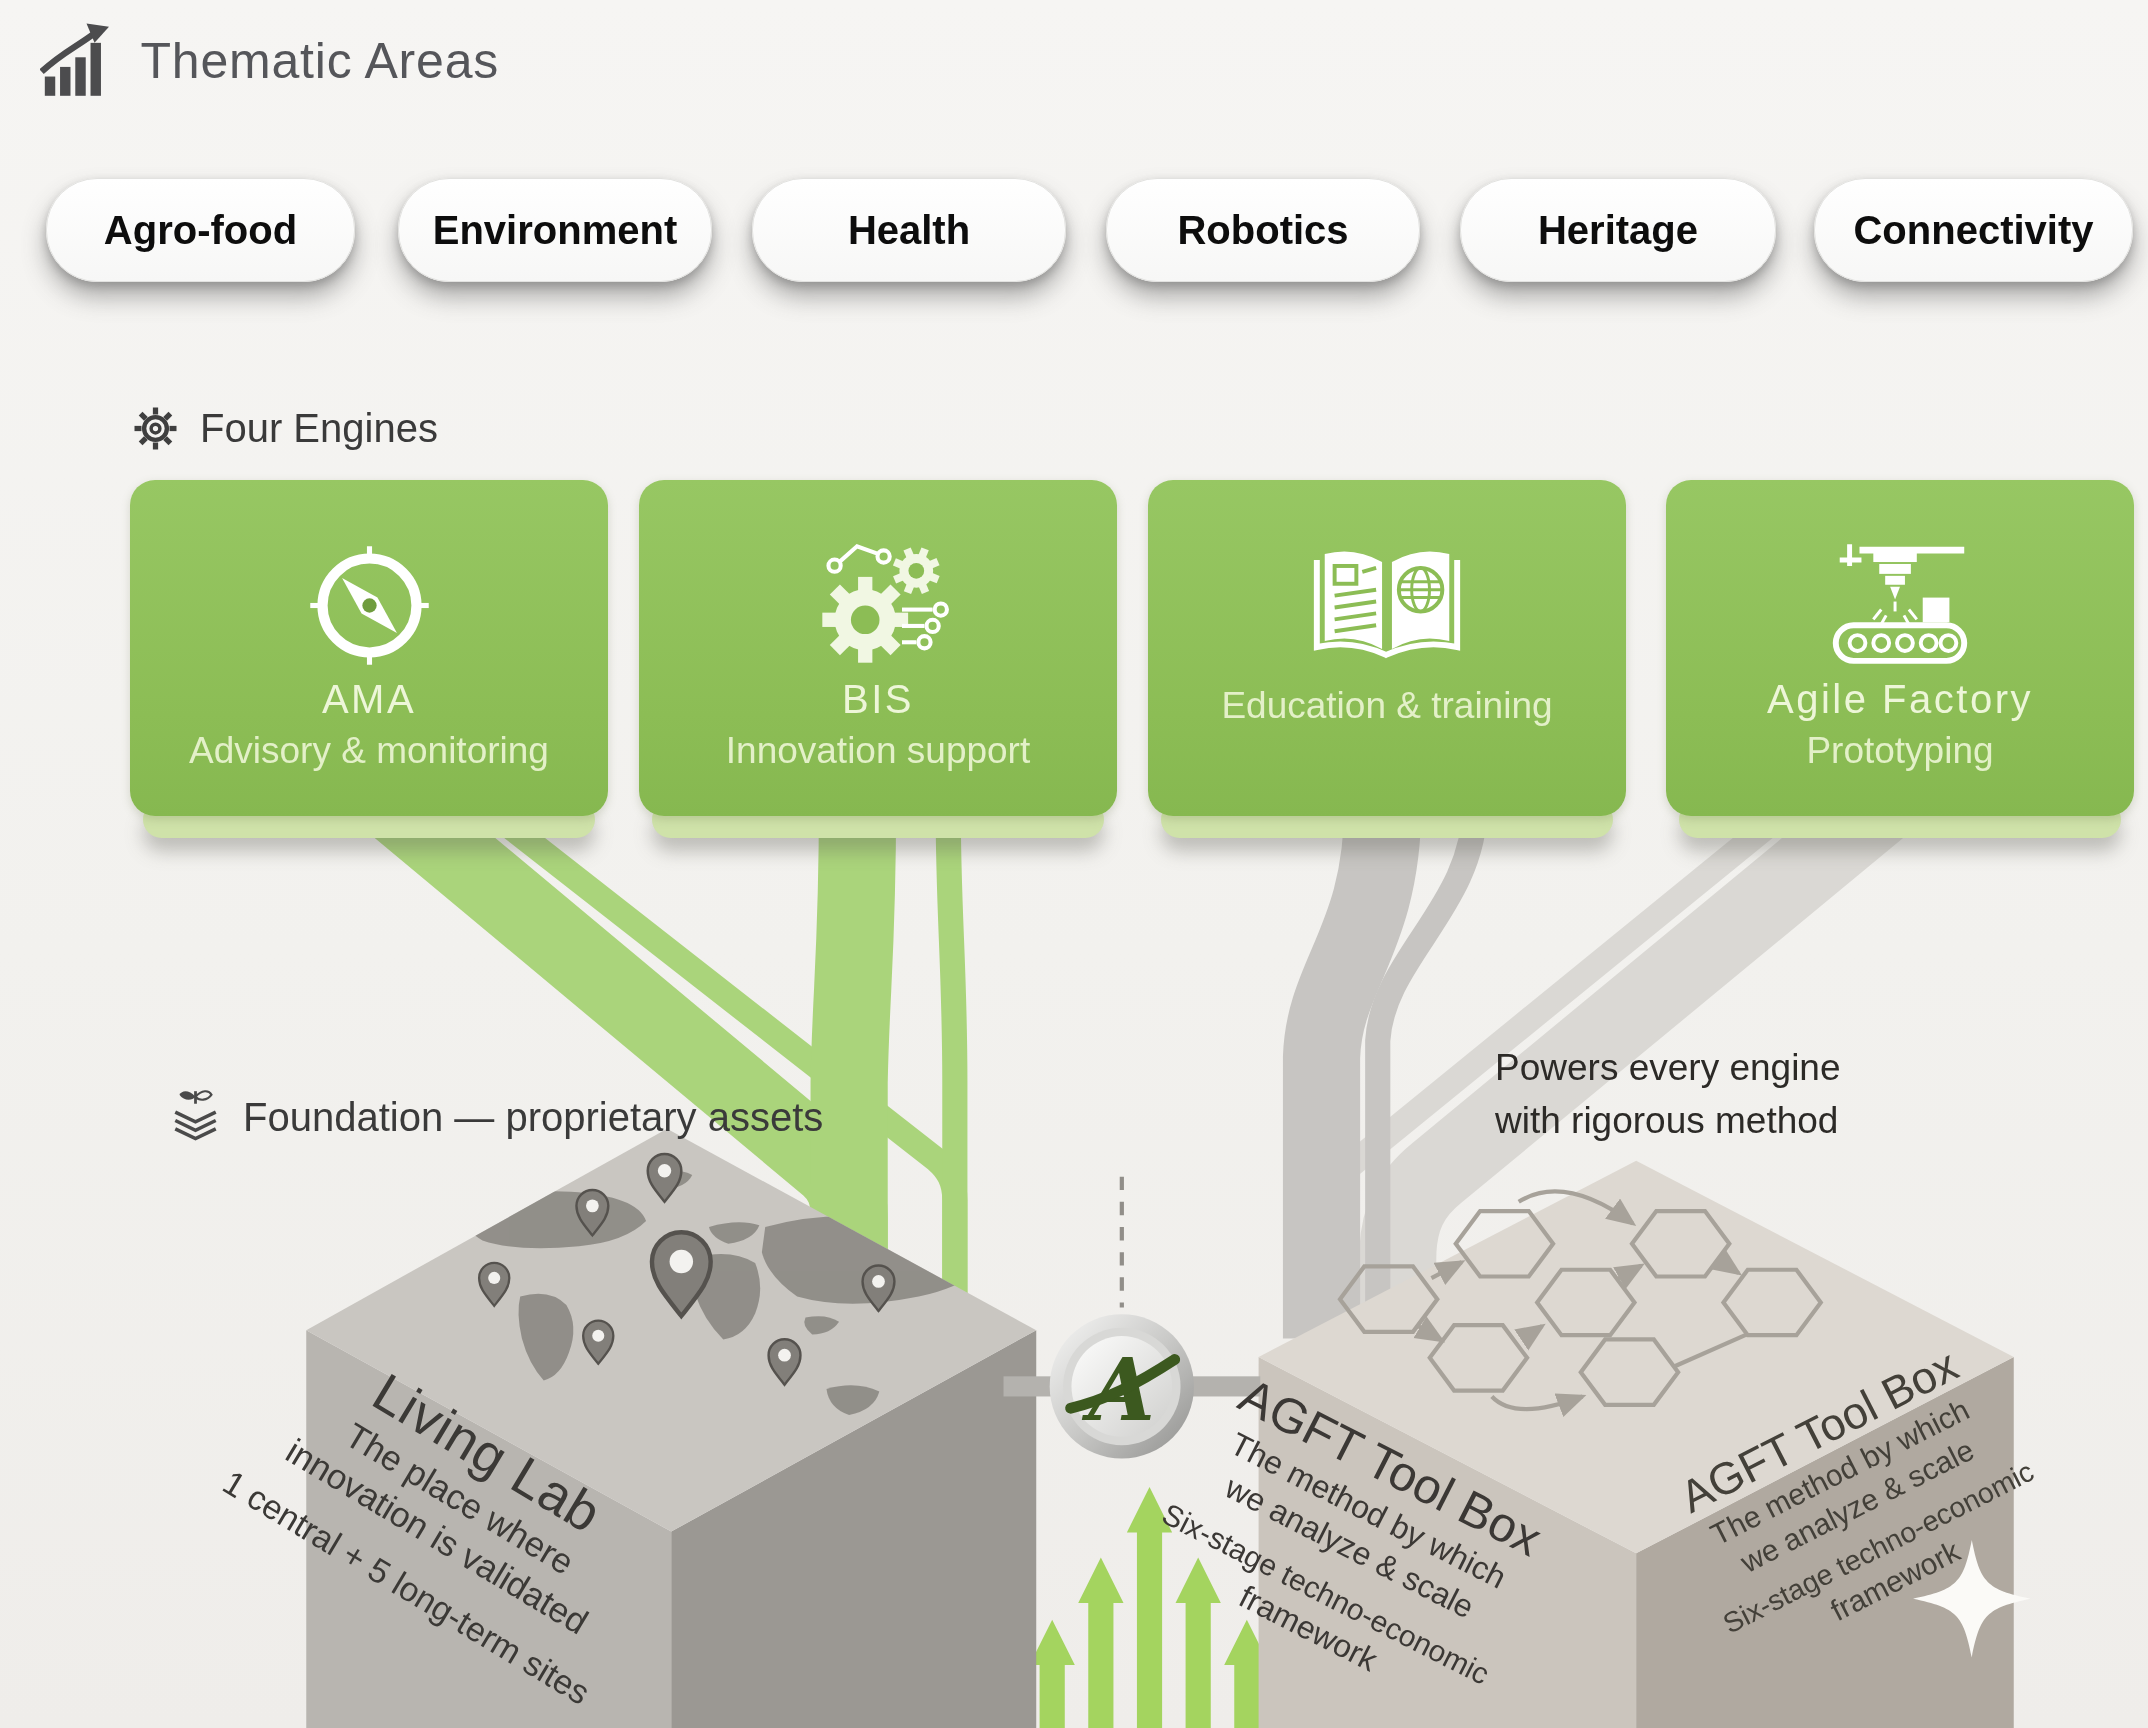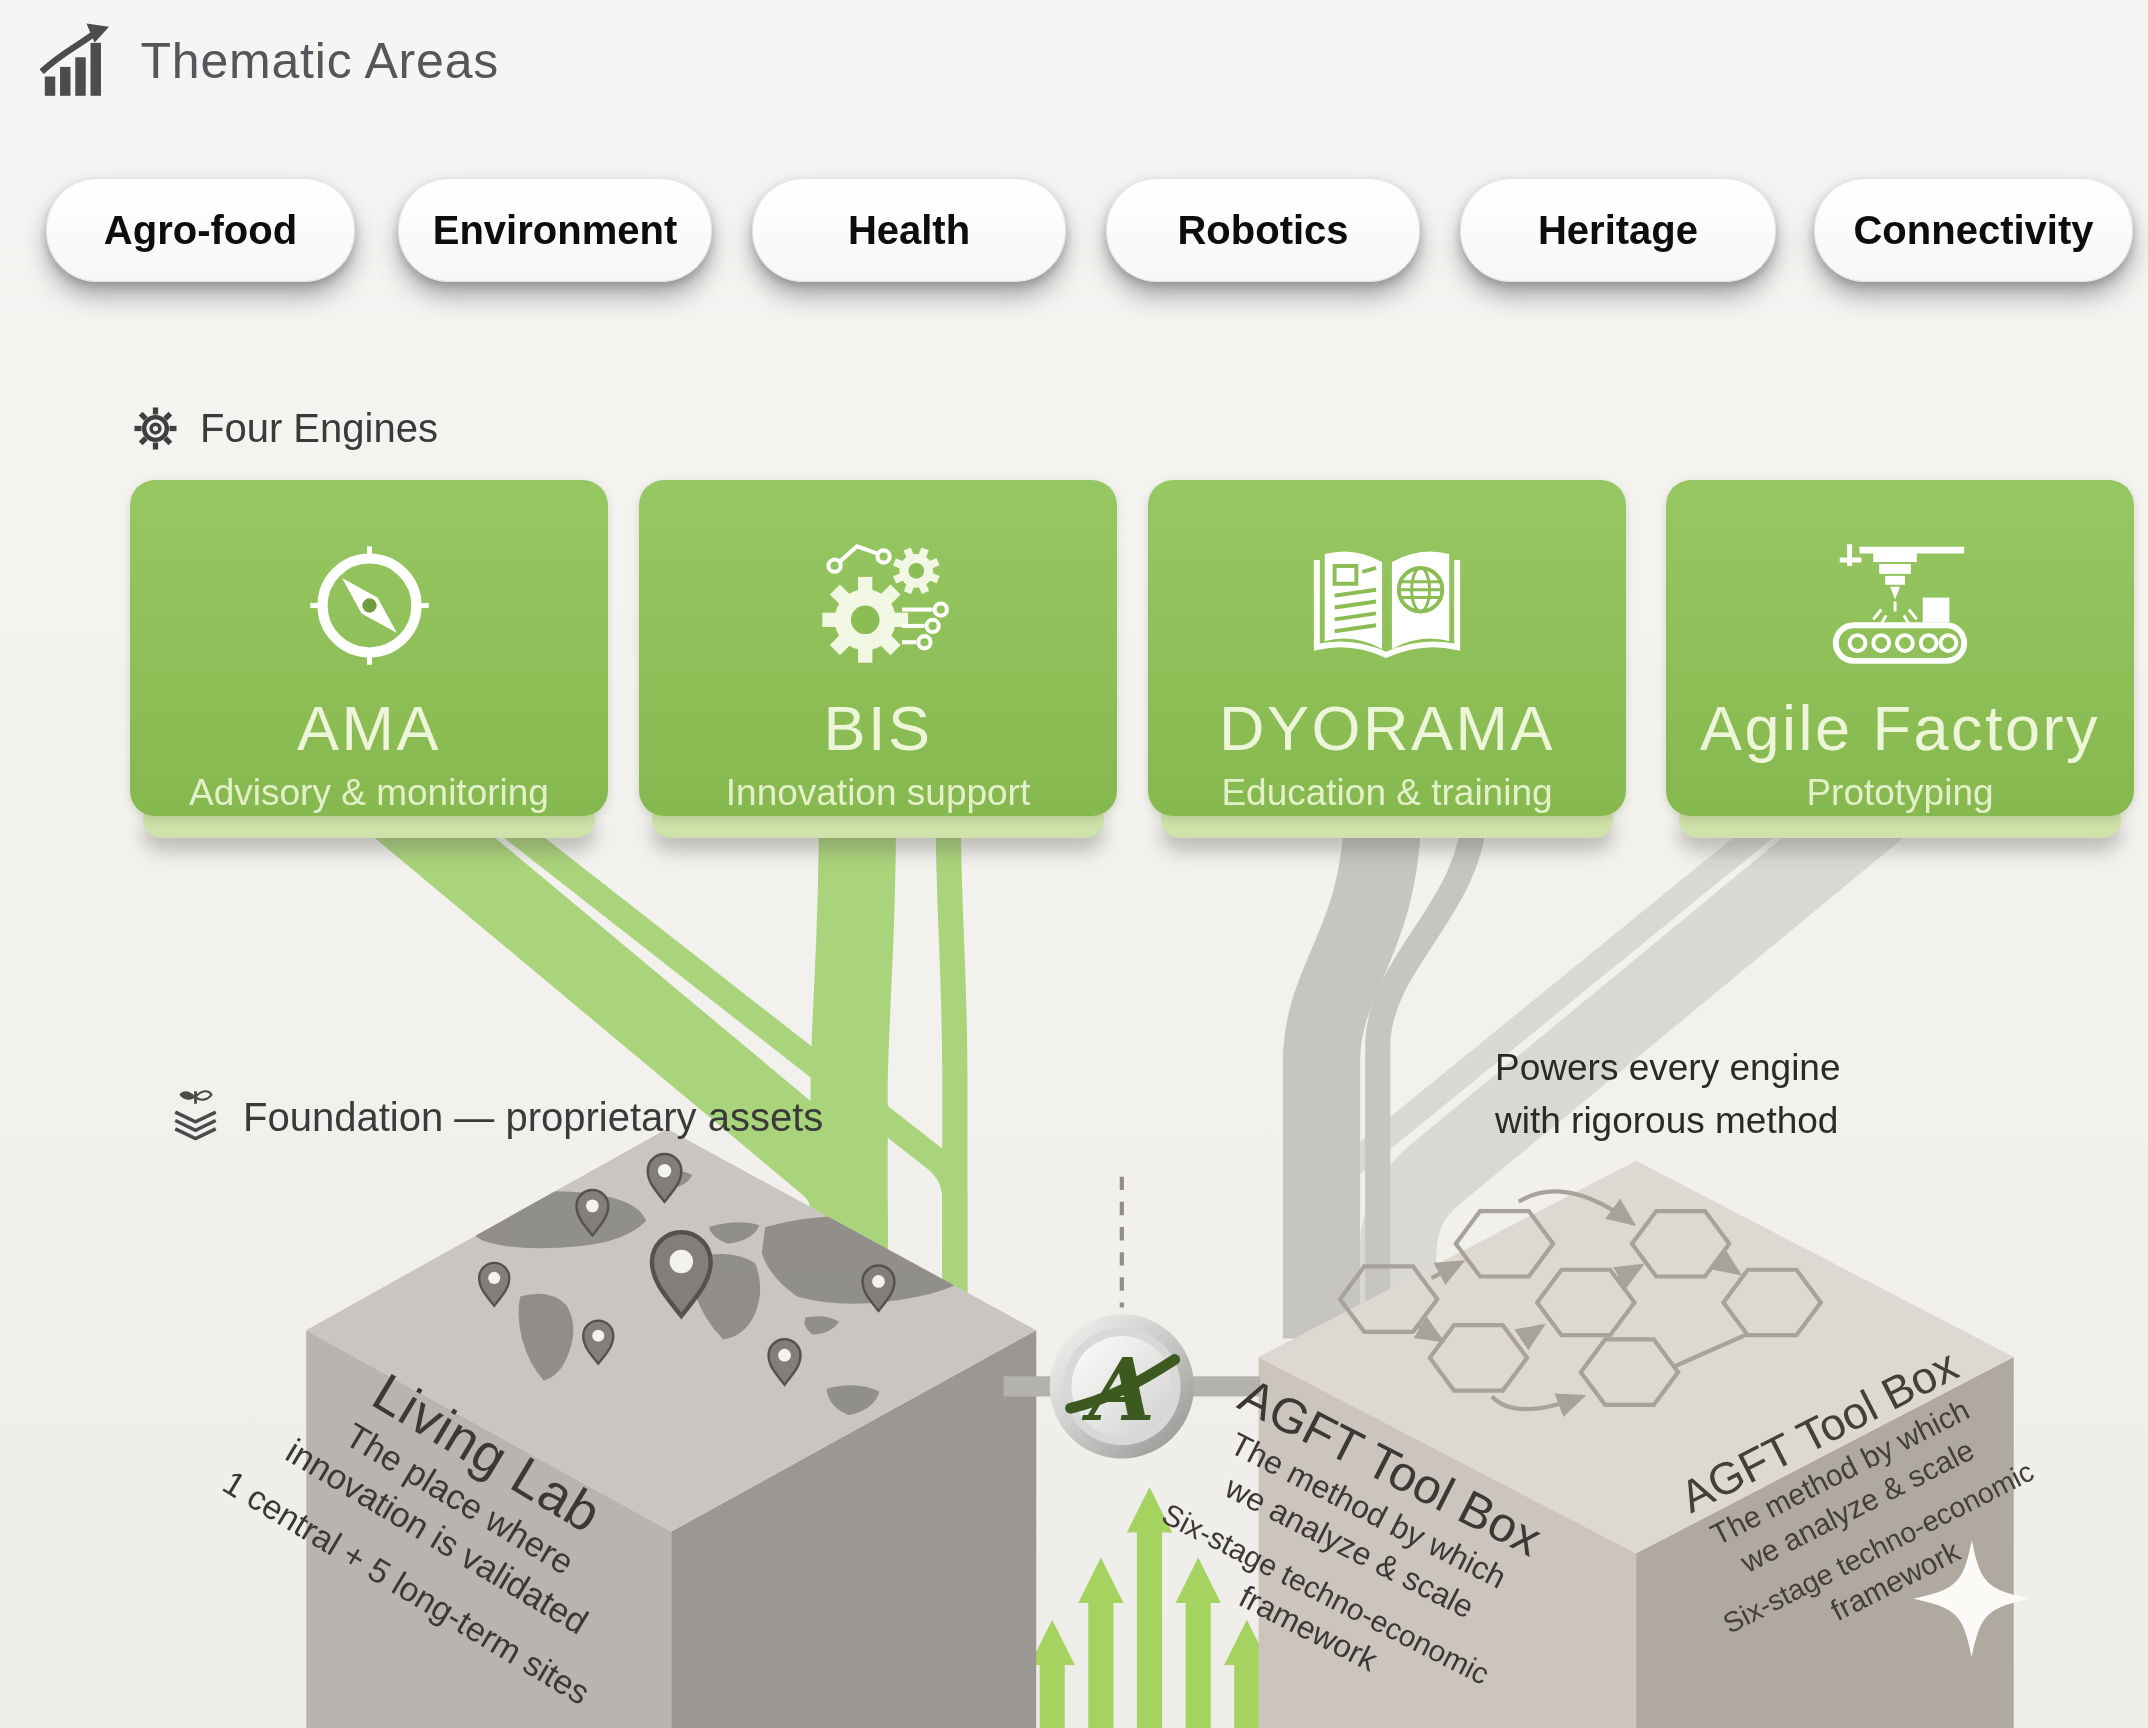--- a/index.html
+++ b/index.html
@@ -32,21 +32,21 @@
 
   
   .engine-card{position:absolute;top:480px;height:361px;z-index:3;}
   .card-lip{position:absolute;left:13.4px;right:13.4px;top:321px;height:37px;border-radius:22px;
     background:#cfe2a9;box-shadow:0 13.4px 18.5px rgba(95,95,85,.35);}
   .card-body{position:absolute;left:0;top:0;width:100%;height:336px;border-radius:25px;
     background:linear-gradient(180deg,#97c763 0%,#8cbd55 70%,#86b850 100%);
     box-shadow:0 3.4px 8.4px rgba(120,130,90,.25);
     display:flex;flex-direction:column;align-items:center;}
   .card-icon{height:175px;display:flex;align-items:flex-end;justify-content:center;padding-top:22px;}
-  .card-title{font-size:63px;color:#edf6d8;letter-spacing:2.5px;margin-top:15px;font-weight:500;}
+  .card-title{font-size:40px;color:#edf6d8;letter-spacing:2.5px;font-weight:500;}
   .card-sub{font-size:37px;color:#e3f0c8;margin-top:8.4px;}
 
   
   .note{position:absolute;font-size:37px;line-height:1.42;color:#2c2a27;z-index:3;}
   #note-ll{left:985px;top:1084px;}
   #note-tb{left:1495px;top:1042px;}
 
   
   .cube-text{position:absolute;z-index:3;text-align:center;transform-origin:0 0;}
   #ll-text{left:302px;top:1305px;width:470px;transform:rotate(31deg);color:#3b3936;}
@@ -318,21 +318,20 @@
           </g>
           <g stroke="#8cbd55" fill="none">
             <circle cx="119" cy="54" r="22" stroke-width="4"></circle>
             <ellipse cx="119" cy="54" rx="9" ry="22" stroke-width="3"></ellipse>
             <line x1="99" y1="46" x2="139" y2="46" stroke-width="3"></line>
             <line x1="97" y1="54" x2="141" y2="54" stroke-width="3"></line>
             <line x1="99" y1="62" x2="139" y2="62" stroke-width="3"></line>
           </g>
         </svg>
       </div>
-      <div class="card-title">DYORAMA</div>
       <div class="card-sub">Education &amp; training</div>
     </div>
   </div>
 
   <div class="engine-card" style="left:1666px;width:468px;">
     <div class="card-lip"></div>
     <div class="card-body">
       <div class="card-icon">
         <svg width="168" height="143" viewBox="0 0 170 140">
           <line x1="44" y1="14" x2="150" y2="14" stroke="#fff" stroke-width="7"></line>

